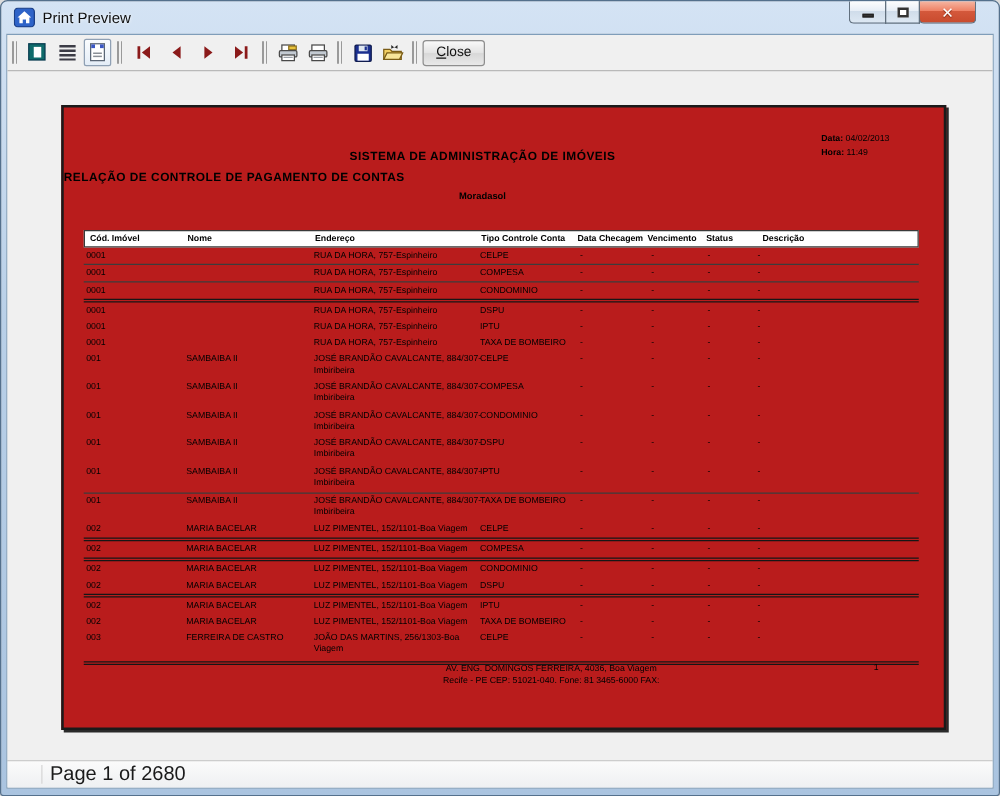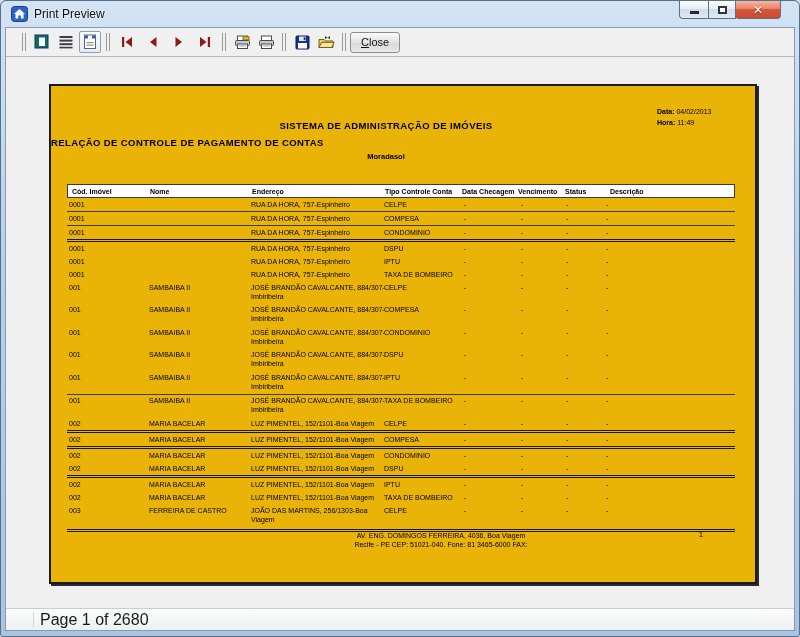--- a/index.html
+++ b/index.html
@@ -16,35 +16,35 @@
     background:linear-gradient(#fdfdfd,#e7eef6 45%,#cfdcea 46%,#dde8f3);cursor:default;}
   .wbtn.min{width:30px;border-radius:0 0 0 4px;}
   .wbtn.max{width:28px;border-radius:0;}
   .wbtn.closew{width:46px;background:linear-gradient(#f5b6a2,#ee8165 45%,#d4593c 46%,#c94b2e);border-radius:0 0 4px 4px;}
   .glyph-min{width:9px;height:3px;background:#333;border:1px solid #222;margin-top:6px;}
   .glyph-max{width:9px;height:8px;border:2px solid #333;background:#fff;}
   .glyph-x{color:#fff;font-size:12px;font-weight:bold;text-shadow:0 1px 1px #7e2713;line-height:12px;}
   
   .client{border:1px solid #7f9db9;background:#f0f0f0;height:604px;display:flex;flex-direction:column;}
   
-  .toolbar{height:28px;display:flex;align-items:center;padding:0 12px;background:#f0f0f0;flex:0 0 auto;}
+  .toolbar{height:28px;display:flex;align-items:center;padding:0 0;background:#f0f0f0;flex:0 0 auto;}
   .tsep{width:6px;height:18px;margin:0 3px;
     background:linear-gradient(90deg,transparent 0,transparent 1px,#9a9a9a 1px,#9a9a9a 2px,transparent 2px,transparent 4px,#9a9a9a 4px,#9a9a9a 5px,transparent 5px);}
   .tbtn{width:22px;height:22px;border:1px solid transparent;background:transparent;display:flex;
     align-items:center;justify-content:center;padding:0;margin:0 1px;cursor:default;}
   .tbtn.selected{border:1px solid #8fa0b4;background:linear-gradient(#fafcfe,#e4edf7);border-radius:2px;}
   .tbtn.nav{width:24px;}
   .btn-close{height:21px;padding:2px 10px 3px 10px;border:1px solid #8e8e8e;border-radius:3px;
     background:linear-gradient(#f9f9f9,#e3e3e3 50%,#d7d7d7 51%,#e9e9e9);font-size:11px;color:#111;
     font-family:"Liberation Sans",sans-serif;cursor:default;}
   .btn-close span{display:block;}
   .btn-close span::first-letter{text-decoration:underline;}
   
   .preview{flex:1 1 auto;position:relative;background:#f0f0f0;border-top:1px solid #b9b9b9;overflow:hidden;}
-  .page{position:absolute;left:43px;top:27px;width:708px;height:500px;background:#eab308;
+  .page{position:absolute;left:43px;top:27px;width:708px;height:500px;background:#b91c1c;
     border:2px solid #1a1a1a;box-shadow:2px 2px 0 rgba(20,20,20,.9);}
   
   .page, .page *{font-family:"Liberation Sans","DejaVu Sans",sans-serif;color:#000;}
   .r-date{position:absolute;left:606px;top:20px;font-size:7px;line-height:11px;white-space:nowrap;}
   .r-date b{font-weight:bold;}
   .r-t1{position:absolute;left:0;top:34px;width:670px;text-align:center;font-size:9.5px;font-weight:bold;letter-spacing:.4px;}
   .r-t2{position:absolute;left:0;top:51px;width:670px;text-align:left;font-size:9.5px;font-weight:bold;letter-spacing:.4px;}
   .r-t3{position:absolute;left:0;top:66px;width:670px;text-align:center;font-size:7.5px;font-weight:bold;}
   .r-table{position:absolute;left:16px;top:98px;width:668px;}
   .thead{position:relative;height:14px;border:1px solid #3a3a3a;border-width:1px 1px 1px 1px;background:#fff;}

